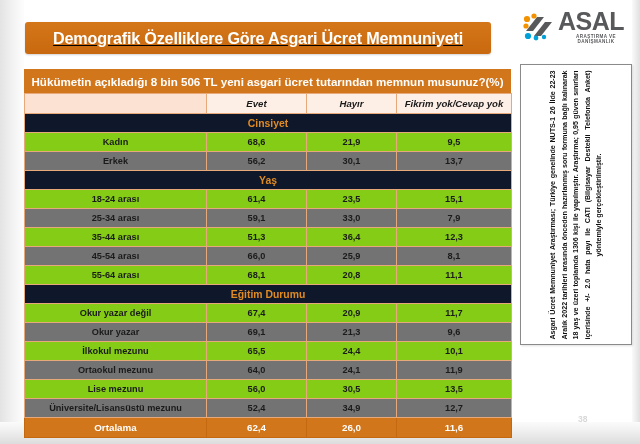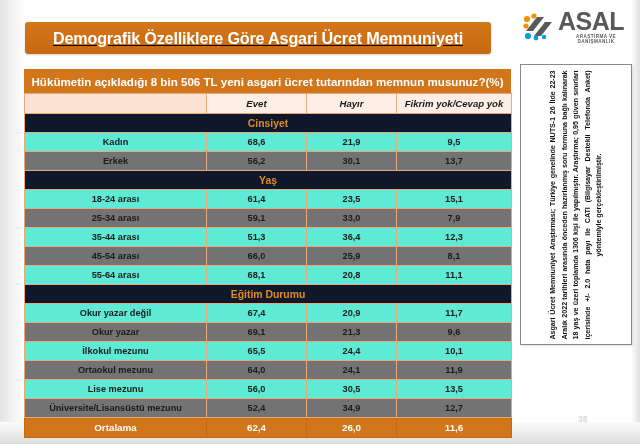--- a/index.html
+++ b/index.html
@@ -132,21 +132,21 @@
   
   tr.group-row td {
     background: #0f172a;
     color: #e08b22;
     font-size: 10.4px;
     font-weight: bold;
     height: 19px;
   }
 
   
-  tr.data-row-a td { background: #5eead4; }
+  tr.data-row-a td { background: #84cc16; }
   tr.data-row-b td { background: #737373; text-align: center; }
 
   
   tr.total-row td {
     background: #d2761b;
     color: #ffffff;
     font-size: 9.8px;
     font-weight: bold;
     height: 20px;
     border-color: #c4690f;

